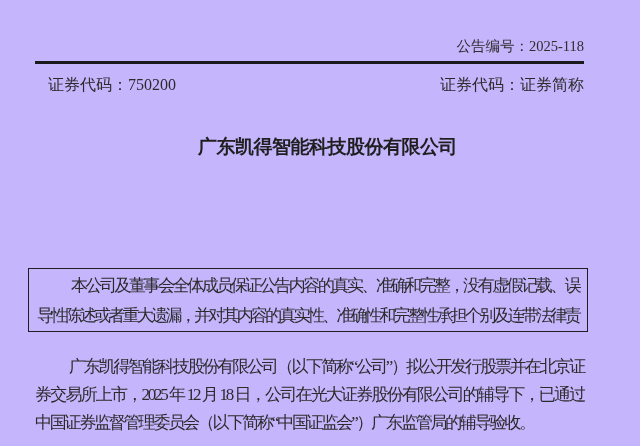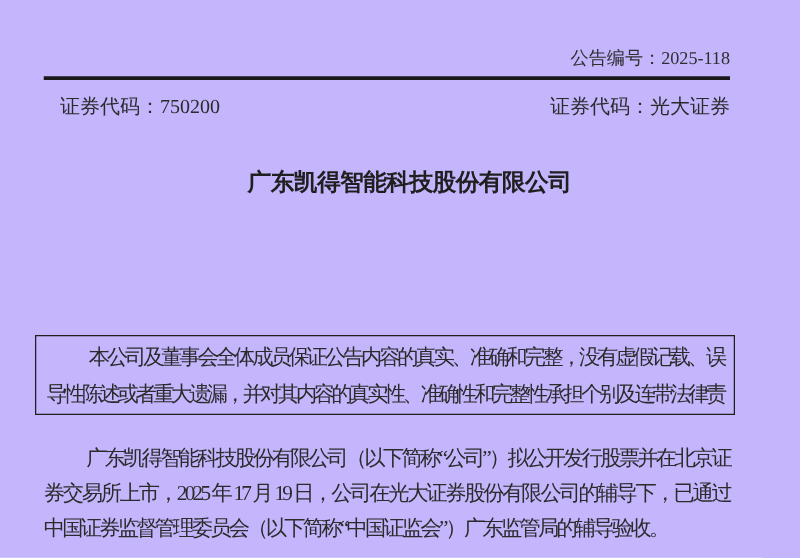--- a/index.html
+++ b/index.html
@@ -95,25 +95,25 @@
 
   <div class="announce-no">公告编号：2025-118</div>
 
   <div class="rule"></div>
 
   <div class="info-bar">
     <div class="info-item first">
       <span>证券代码：</span><span>750200</span>
     </div>
     <div class="info-item">
-      <span>证券代码：</span><span>光大证券</span>
+      <span>证券代码：</span><span>证券简称</span>
     </div>
   </div>
 
   <div class="title-block">
     <div>广东凯得智能科技股份有限公司</div>
   </div>
 
   <div class="decl-box">本公司及董事会全体成员保证公告内容的真实、准确和完整，没有虚假记载、误导性陈述或者重大遗漏，并对其内容的真实性、准确性和完整性承担个别及连带法律责任。</div>
 
-  <div class="body-para">广东凯得智能科技股份有限公司（以下简称“公司”）拟公开发行股票并在北京证券交易所上市，2025 年 17 月 19 日，公司在光大证券股份有限公司的辅导下，已通过中国证券监督管理委员会（以下简称“中国证监会”）广东监管局的辅导验收。</div>
+  <div class="body-para">广东凯得智能科技股份有限公司（以下简称“公司”）拟公开发行股票并在北京证券交易所上市，2025 年 12 月 18 日，公司在光大证券股份有限公司的辅导下，已通过中国证券监督管理委员会（以下简称“中国证监会”）广东监管局的辅导验收。</div>
 
 </div>
 
 </body></html>

